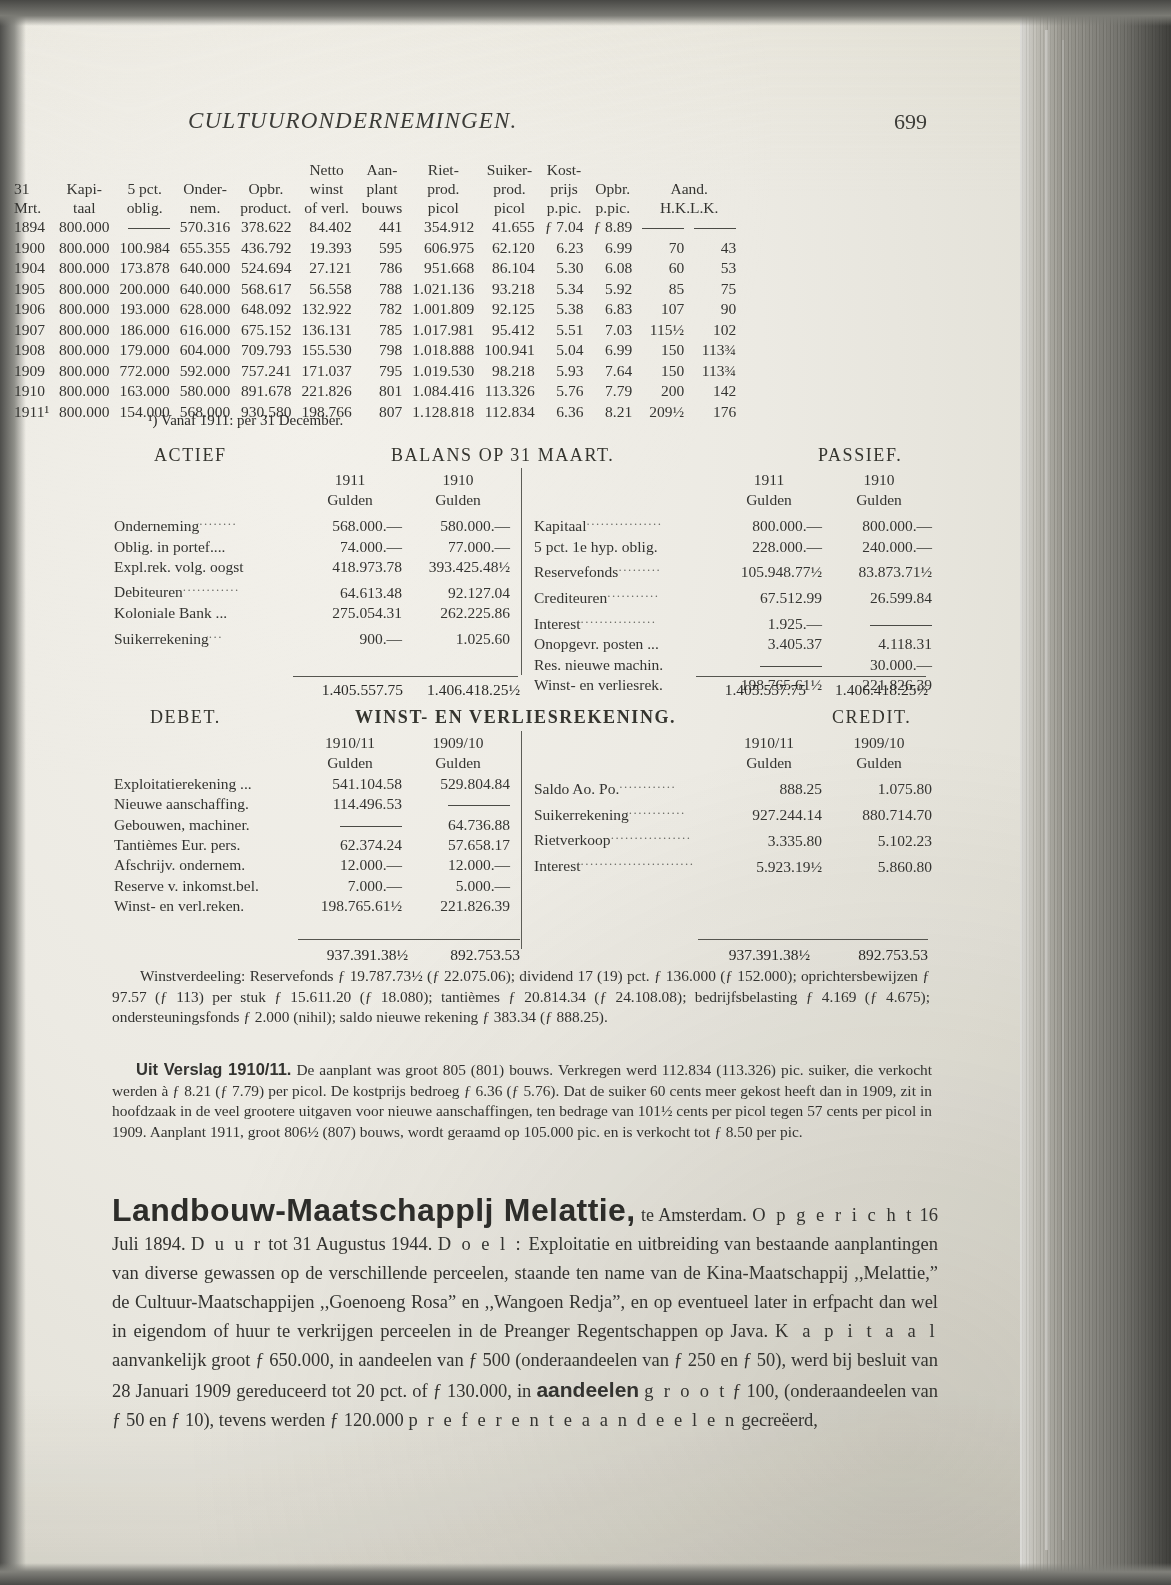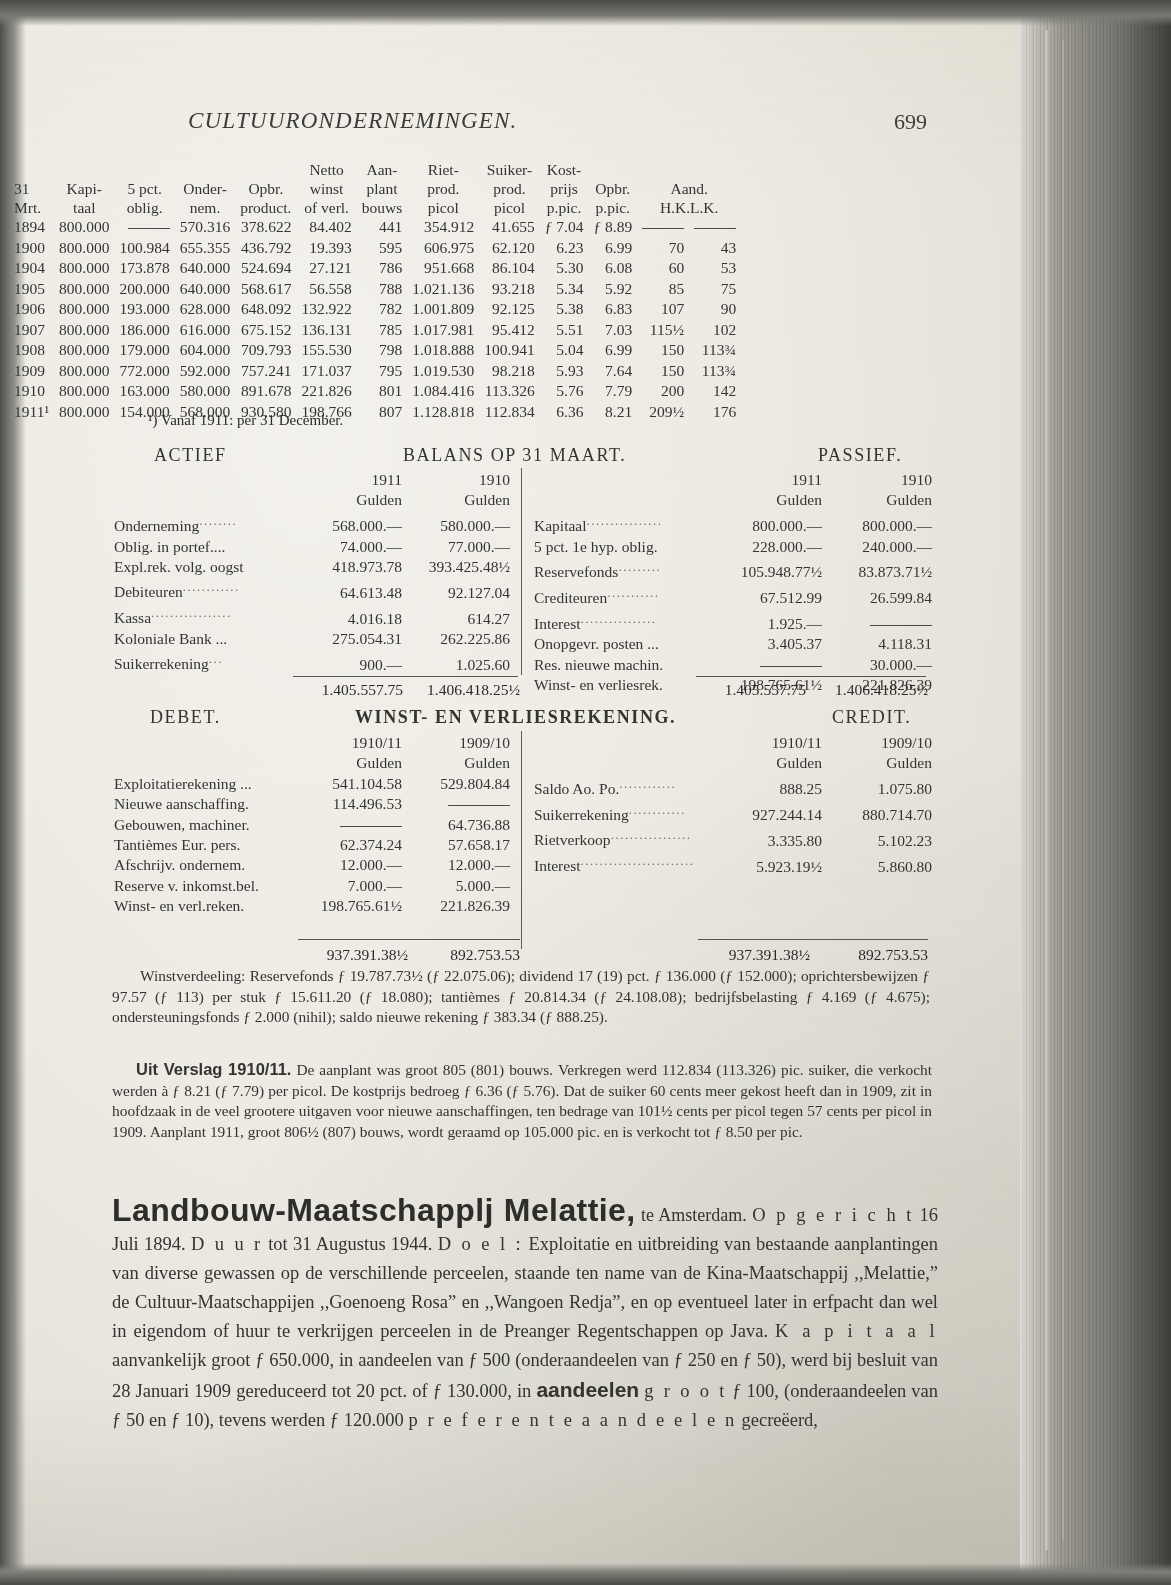--- a/index.html
+++ b/index.html
@@ -93,21 +93,21 @@
   .caption{font-size:18px;letter-spacing:1.6px;color:#35352f;}
 
   
   table.ledger{border-collapse:collapse;font-size:15.5px;color:#343431;}
   table.ledger td{
     font-family:"Liberation Serif",serif;
     line-height:20.4px;padding:0 2px;white-space:nowrap;vertical-align:bottom;
   }
   .lbl{text-align:left;padding-right:4px !important;}
   .num{text-align:right;}
-  .hdr{text-align:right;}
+  .hdr{text-align:center;}
   .leader{
     display:inline-block;overflow:hidden;
     color:#6e6e68;letter-spacing:1.5px;font-size:13px;
     vertical-align:baseline;
   }
   .emdash{display:inline-block;border-top:1px solid #4a4a45;vertical-align:middle;}
 
   .vline{position:absolute;width:0;border-left:1px solid #5c5c56;}
 
   
@@ -342,21 +342,21 @@
               <td>209½</td>
               <td>176</td>
             </tr>
           </tbody>
       </table>
     </div>
 
     <div class="abs smallnote" style="left:140px;top:404px;">¹) Vanaf 1911: per 31 December.</div>
 
     <div class="abs caption" style="left:146px;top:437px;">ACTIEF</div>
-    <div class="abs caption" style="left:395px;top:437px;">BALANS OP 31 MAART.</div>
+    <div class="abs caption" style="left:383px;top:437px;">BALANS OP 31 MAART.</div>
     <div class="abs caption" style="left:810px;top:437px;">PASSIEF.</div>
 
     <div class="vline" style="left:513px;top:460px;height:207px;"></div>
 
     <div class="abs" style="left:104px;top:462px;">
       <table class="ledger">
         <tbody>
             <tr>
           <td class="lbl"></td>
           <td class="hdr" style="width:104px">1911</td>
@@ -381,25 +381,20 @@
             </tr>
             <tr>
               <td class="lbl" style="width: 178px;"><span>Expl.rek. volg. oogst</span></td>
               <td class="num">418.973.78</td>
               <td class="num">393.425.48½</td>
             </tr>
             <tr>
               <td class="lbl" style="width: 178px;"><span>Debiteuren</span><span class="leader"> ............</span></td>
               <td class="num">64.613.48</td>
               <td class="num">92.127.04</td>
-            </tr>
-            <tr>
-              <td class="lbl" style="width: 178px;"><span>Kassa</span><span class="leader"> .................</span></td>
-              <td class="num">4.016.18</td>
-              <td class="num">614.27</td>
             </tr>
             <tr>
               <td class="lbl" style="width: 178px;"><span>Koloniale  Bank  ...</span></td>
               <td class="num">275.054.31</td>
               <td class="num">262.225.86</td>
             </tr>
             <tr>
               <td class="lbl" style="width: 178px;"><span>Suikerrekening</span><span class="leader"> ...</span></td>
               <td class="num">900.—</td>
               <td class="num">1.025.60</td>

